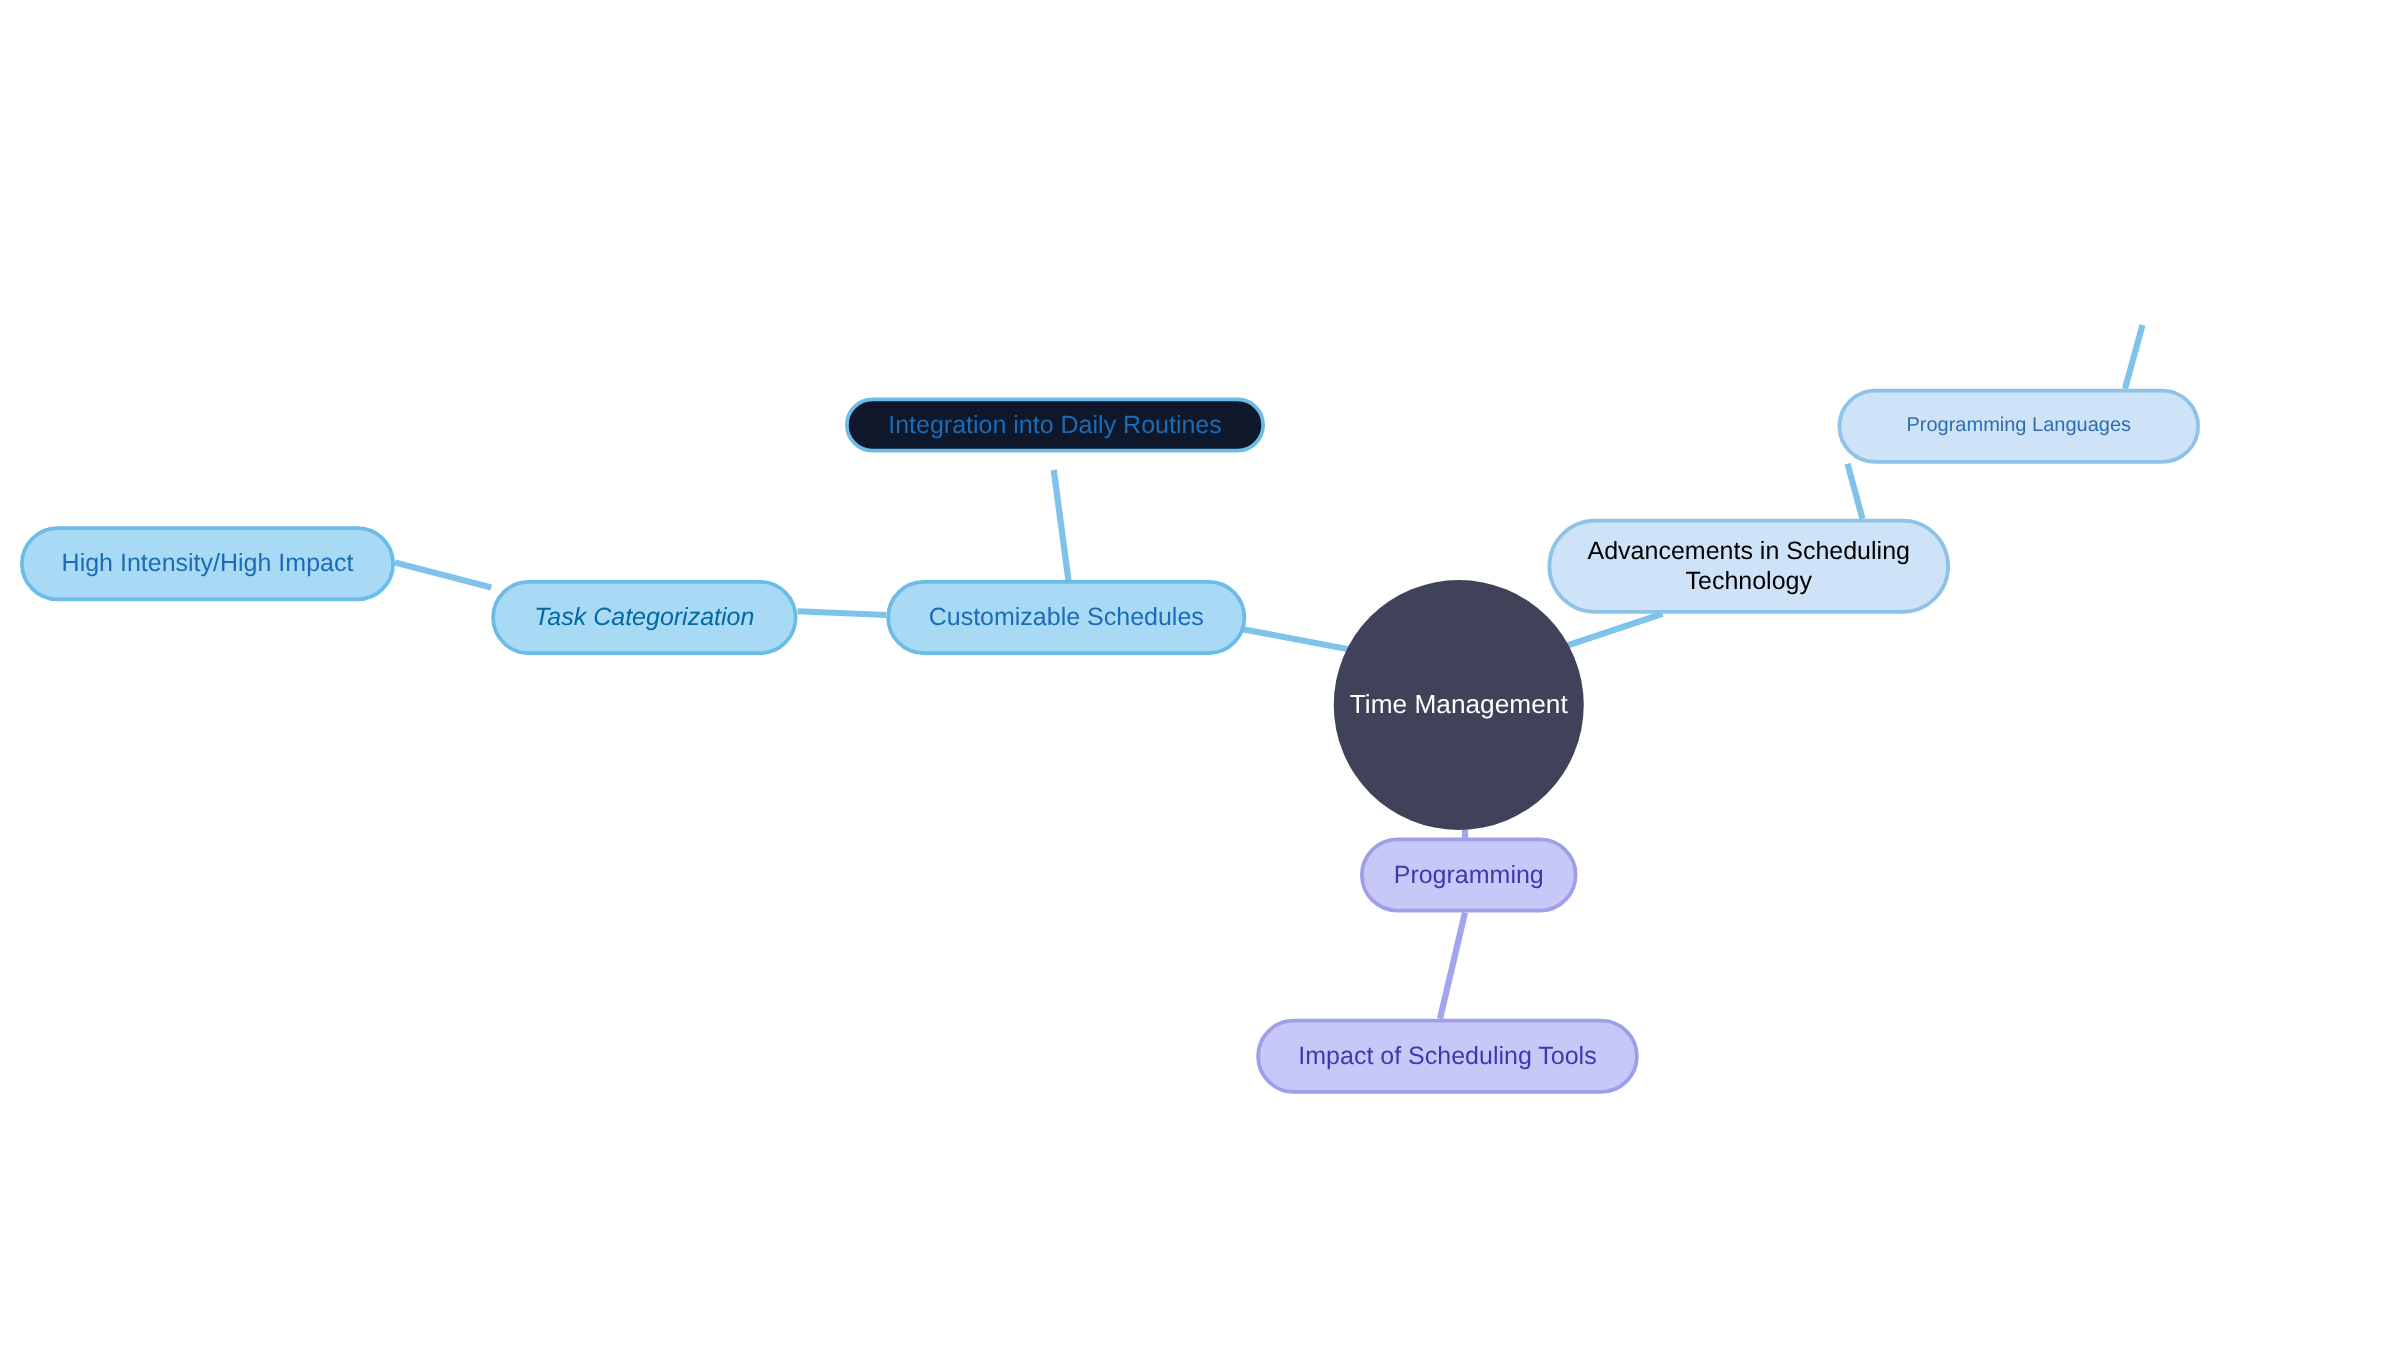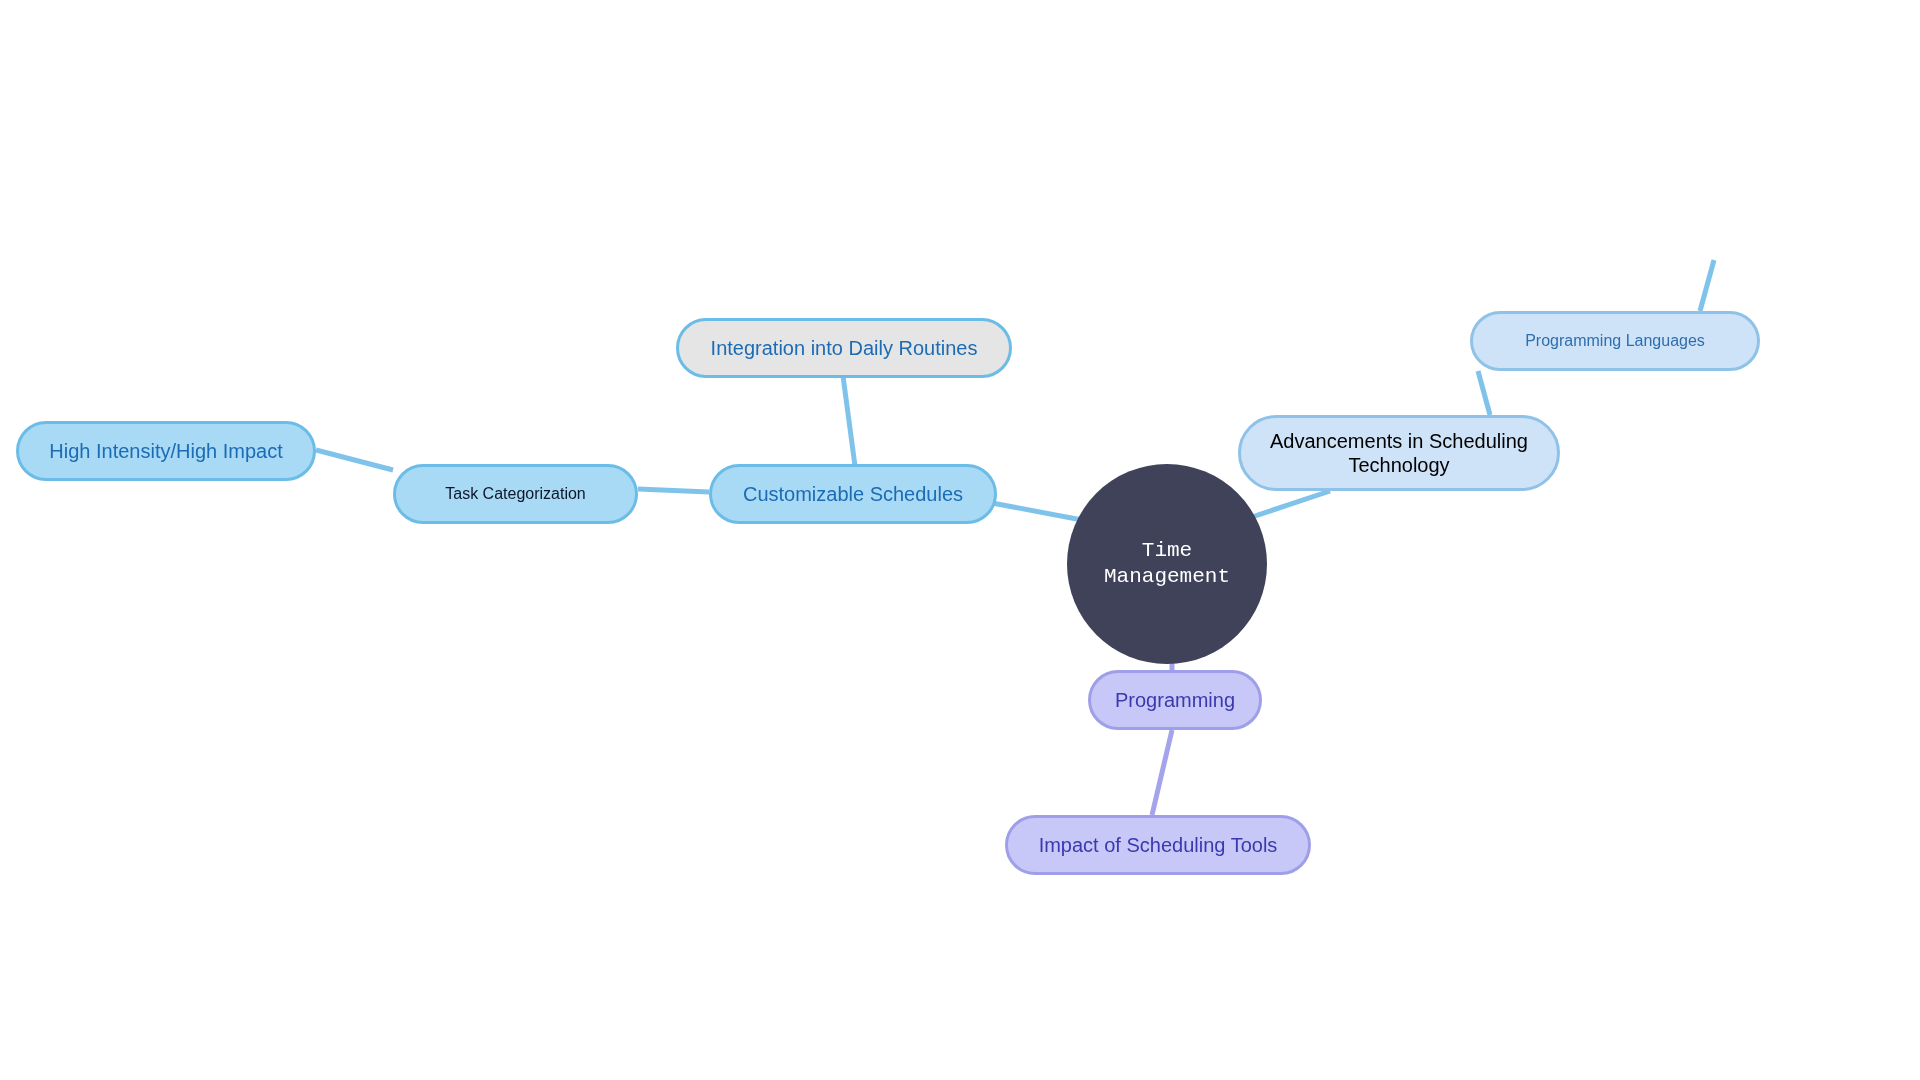--- a/index.html
+++ b/index.html
@@ -39,21 +39,20 @@
     z-index: 3;
   }
   .node-pill {
     border-radius: 999px;
     border-style: solid;
     border-width: 3px;
   }
   .node-root {
     border-radius: 50%;
     border: none;
-    font-family: Liberation Mono, monospace;
   }
   .node-label {
     display: block;
     padding: 0 6px;
   }
 </style>
 </head>
 <body>
 
 <div id="mindmap-root" style="background: rgb(255, 255, 255);">
@@ -71,25 +70,25 @@
     </svg>
 
   <div class="node node-root" style="left: 1067px; top: 464px; width: 200px; height: 200px; background: rgb(63, 66, 89); color: rgb(255, 255, 255); font-size: 21px;">
     <span class="node-label">Time Management</span>
   </div>
 
   <div class="node node-pill" style="left: 709px; top: 464px; width: 288px; height: 60px; border-color: rgb(107, 188, 230); background: rgb(168, 218, 245); color: rgb(28, 107, 181); font-size: 20px;">
     <span class="node-label">Customizable Schedules</span>
   </div>
 
-  <div class="node node-pill" style="left: 676px; top: 318px; width: 336px; height: 60px; border-color: rgb(107, 188, 230); background: #e5e5e5; color: rgb(28, 107, 181); font-size: 20px; text-align: right;">
+  <div class="node node-pill" style="left: 676px; top: 318px; width: 336px; height: 44px; border-color: rgb(107, 188, 230); background: #0f172a; color: rgb(28, 107, 181); font-size: 20px; text-align: right;">
     <span class="node-label">Integration into Daily Routines</span>
   </div>
 
-  <div class="node node-pill" style="left: 393px; top: 464px; width: 245px; height: 60px; border-color: rgb(107, 188, 230); background: rgb(168, 218, 245); color: #0f172a; font-size: 16px;">
+  <div class="node node-pill" style="left: 393px; top: 464px; width: 245px; height: 60px; border-color: rgb(107, 188, 230); background: rgb(168, 218, 245); color: #0369a1; font-size: 20px; font-style: italic;">
     <span class="node-label">Task Categorization</span>
   </div>
 
   <div class="node node-pill" style="left: 16px; top: 421px; width: 300px; height: 60px; border-color: rgb(107, 188, 230); background: rgb(168, 218, 245); color: rgb(28, 107, 181); font-size: 20px;">
     <span class="node-label">High Intensity/High Impact</span>
   </div>
 
   <div class="node node-pill" style="left: 1238px; top: 415px; width: 322px; height: 76px; border-color: rgb(143, 194, 232); background: rgb(207, 227, 248); color: #000000; font-size: 20px;">
     <span class="node-label">Advancements in Scheduling Technology</span>
   </div>

